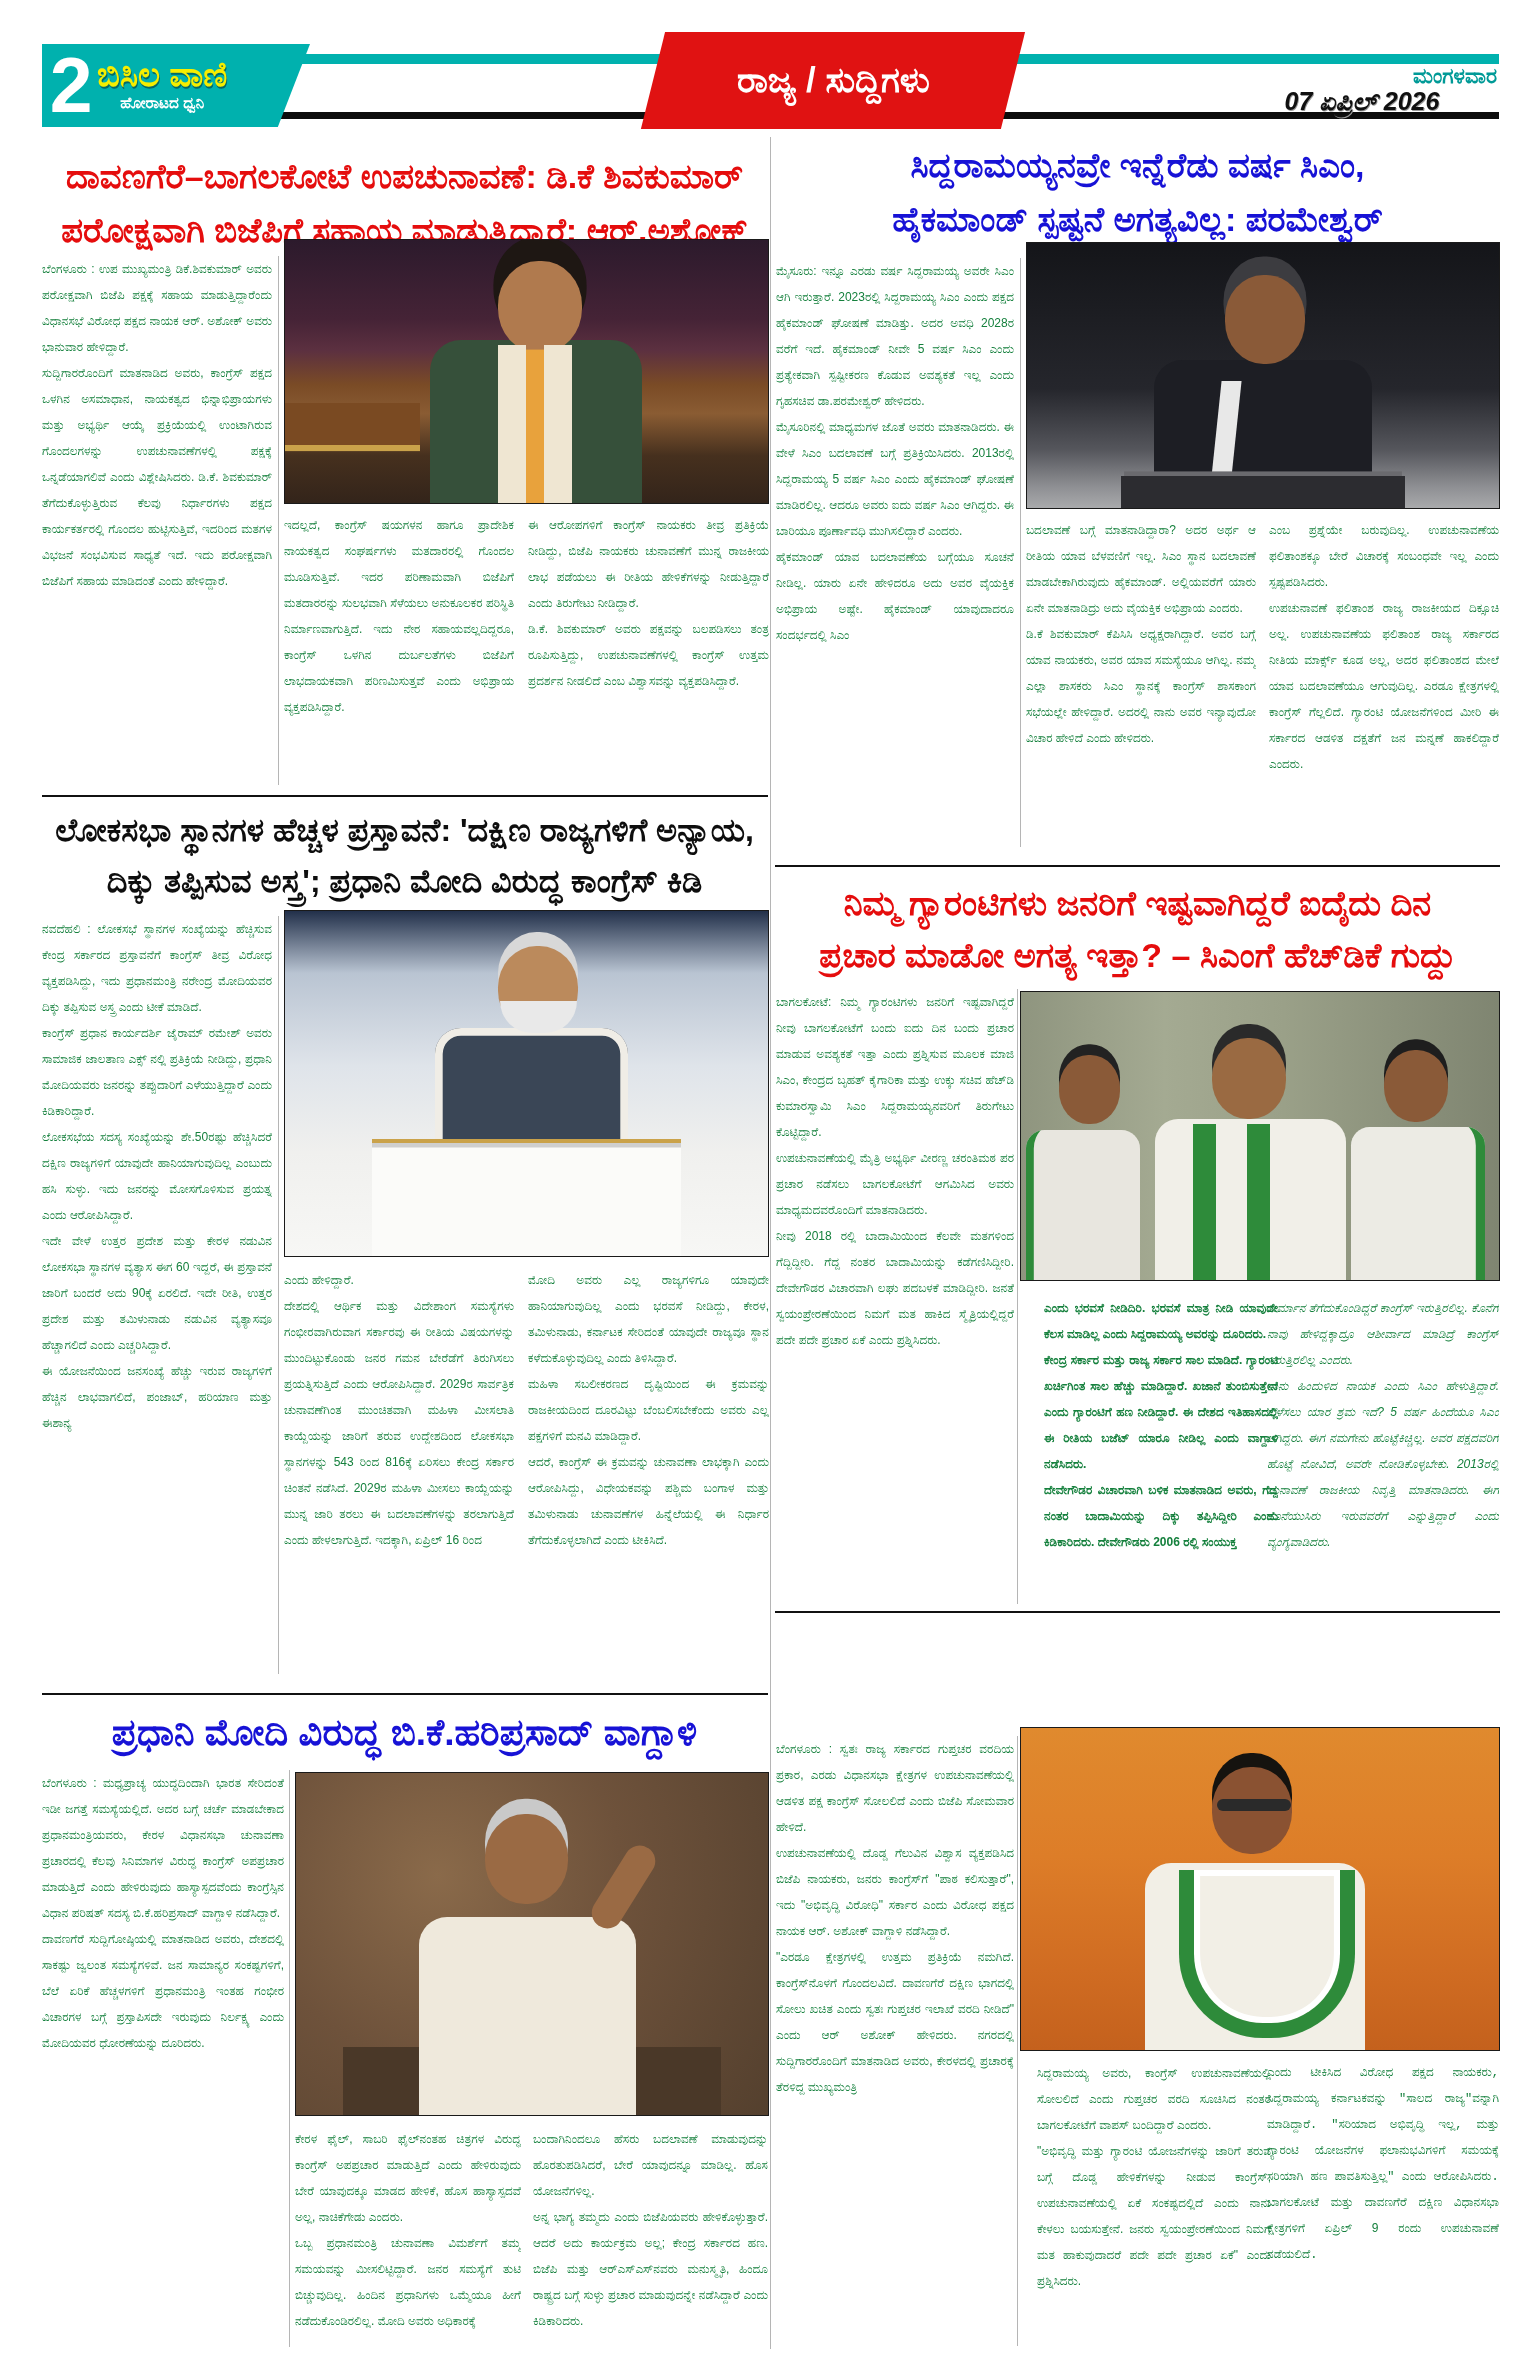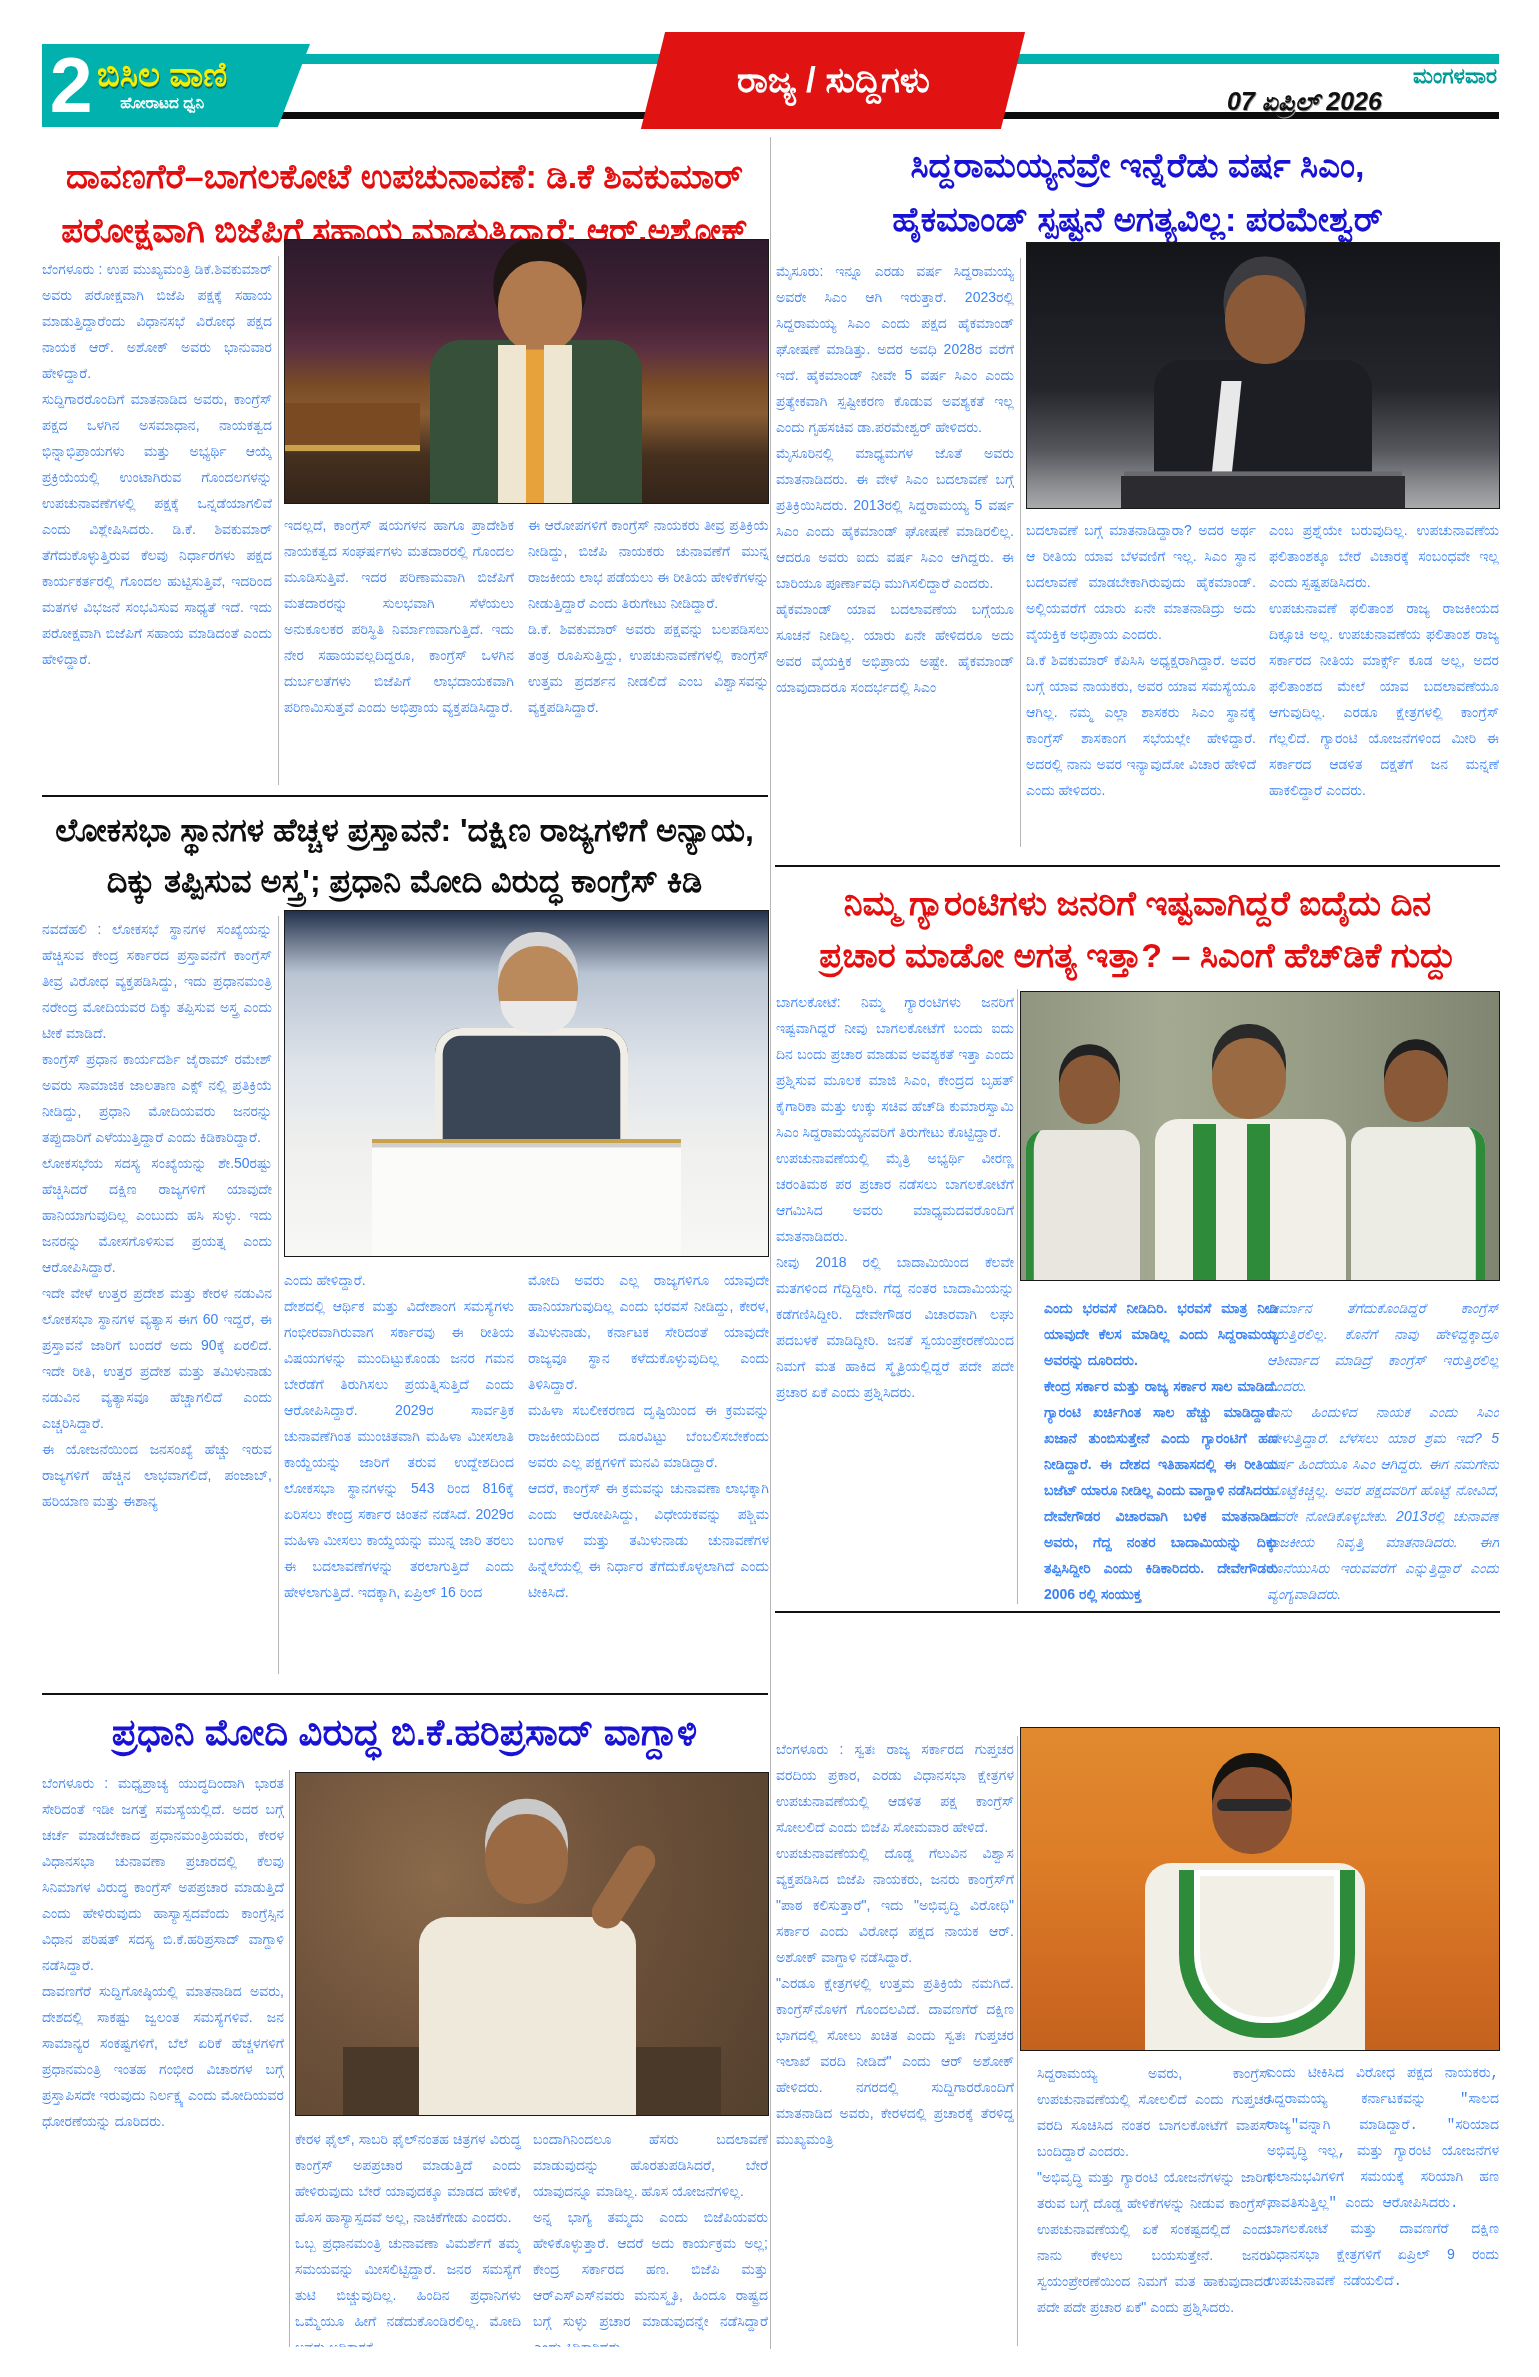--- a/index.html
+++ b/index.html
@@ -12,29 +12,29 @@
         clip-path:polygon(0 0,100% 0,88% 100%,0 100%);display:flex;align-items:center;}
   .logo .pgnum{font-size:77px;font-weight:bold;color:#ffffff;line-height:77px;margin:0 4.6px 0 7.7px;}
   .logo .lwrap{display:flex;flex-direction:column;align-items:center;margin-top:-3.1px;}
   .logo .pname{font-size:34px;font-weight:bold;color:#f6ee00;text-shadow:0.8px 1.5px 0 #046a66;line-height:38px;}
   .logo .ptag{font-size:15.3px;font-weight:bold;color:#ffffff;line-height:20px;}
   .secband{position:absolute;left:653px;top:32px;width:360px;height:97px;background:#e01212;
            transform:skewX(-14deg);display:flex;align-items:center;justify-content:center;}
   .secband span{transform:skewX(14deg);color:#ffffff;font-size:35px;font-weight:bold;}
   .mday{position:absolute;left:1227px;top:64px;width:270px;text-align:right;
         color:#009a97;font-size:21px;font-weight:bold;}
-  .mdate{position:absolute;left:1227px;top:87px;width:270px;text-align:left;
+  .mdate{position:absolute;left:1227px;top:87px;width:270px;text-align:center;
          color:#101010;font-size:25px;font-weight:bold;font-style:italic;text-shadow:0.8px 0.8px 0 #9a9a9a;}
   
   .hl{position:absolute;text-align:center;font-weight:bold;white-space:pre-line;}
   .hl.red{color:#e50d0d;}
   .hl.blue{color:#1712d6;}
   .hl.black{color:#0e0e0e;}
-  .col{position:absolute;font-size:14px;line-height:26px;text-align:justify;
-       white-space:pre-line;overflow:hidden;color:#3b82f6;}
+  .col{position:absolute;font-size:12px;line-height:26px;text-align:justify;
+       white-space:pre-line;overflow:hidden;color:#15803d;}
   .hdiv{position:absolute;height:2.3px;background:#111;}
   .vrule{position:absolute;width:0.8px;background:#b5b5b5;}
   .photo{position:absolute;border:1.5px solid #1a1a1a;overflow:hidden;}
   .photo div{position:absolute;}
   
   .p-ashok{background:linear-gradient(180deg,#2c1a2c 0%,#452336 30%,#5c3040 42%,#7a4b26 55%,#8a5c33 66%,#46301e 82%,#33241a 100%);}
   .p-ashok .head{left:44%;top:8%;width:84px;height:92px;background:#b07a4e;border-radius:48%;box-shadow:0 -20px 0 4.6px #1e1713;}
   .p-ashok .torso{left:30%;top:38%;width:44%;height:62%;background:#36503a;border-radius:31px 31px 0 0;}
   .p-ashok .acc1{left:44%;top:40%;width:28px;height:60%;background:#efe6d2;box-shadow:46px 0 0 #efe6d2, 23px 4.6px 0 #e8a23c;}
   .p-ashok .acc2{left:0;top:62%;width:28%;height:16%;background:#7a4a22;box-shadow:0 6.1px 0 #caa24a;}

